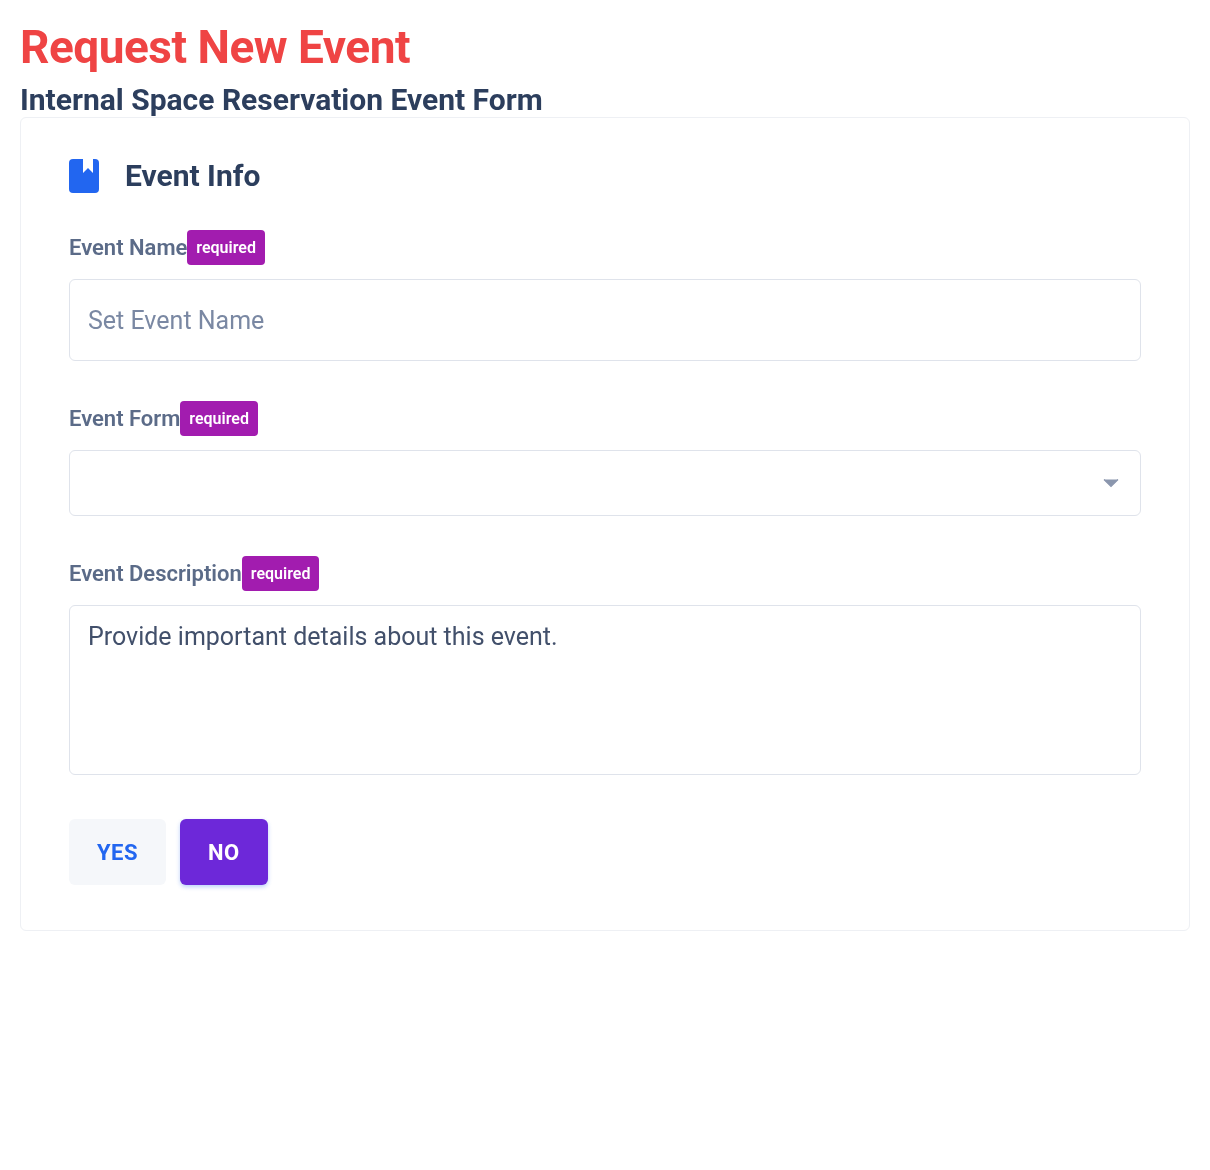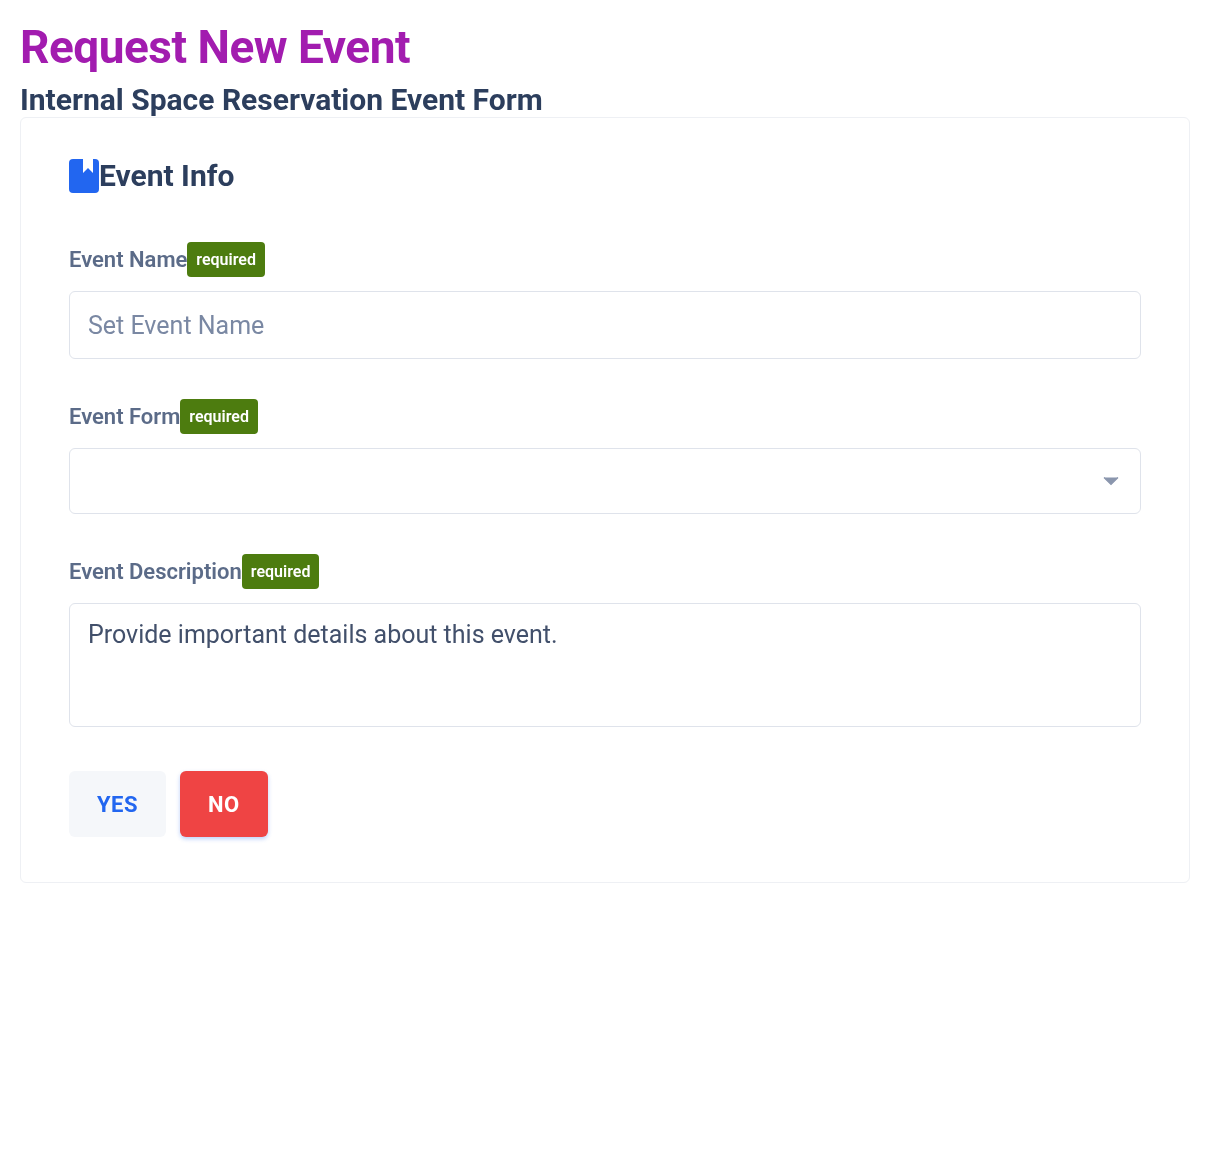--- a/index.html
+++ b/index.html
@@ -9,39 +9,40 @@
     }
     body {
       font-family: -apple-system, BlinkMacSystemFont, "Segoe UI", Roboto, "Helvetica Neue", Arial, sans-serif;
       background: #ffffff;
       padding: 20px;
       width: 1210px;
     }
     .page-title {
       font-size: 46px;
       font-weight: 700;
-      color: #a21caf;
+      color: #ef4444;
       margin-bottom: 8px;
       letter-spacing: -0.5px;
     }
     .page-subtitle {
       font-size: 30px;
       font-weight: 700;
       color: #2c3e5d;
     }
     .form-card {
       background: #ffffff;
       border: 1px solid #eef0f4;
       border-radius: 6px;
       padding: 40px 48px 45px 48px;
     }
     .section-header {
       display: flex;
       align-items: center;
-      margin-bottom: 49px;
+      gap: 26px;
+      margin-bottom: 37px;
     }
     .section-icon {
       width: 30px;
       height: 34px;
       background: #2266f0;
       border-radius: 4px;
       position: relative;
       display: flex;
       align-items: flex-start;
       justify-content: center;
@@ -64,21 +65,21 @@
       display: flex;
       align-items: center;
       margin-bottom: 14px;
     }
     .form-label {
       font-size: 22px;
       font-weight: 600;
       color: #5b6b88;
     }
     .required-badge {
-      background: #4d7c0f;
+      background: #a21caf;
       color: #ffffff;
       font-size: 16px;
       font-weight: 600;
       padding: 8px 9px;
       border-radius: 4px;
     }
     .help-icon {
       width: 22px;
       height: 22px;
       border-radius: 50%;
@@ -86,21 +87,21 @@
       color: #ffffff;
       display: inline-flex;
       align-items: center;
       justify-content: center;
       font-size: 15px;
       font-weight: 700;
       margin-left: 4px;
     }
     .text-input {
       width: 100%;
-      height: 68px;
+      height: 82px;
       border: 1px solid #dfe3eb;
       border-radius: 6px;
       padding: 0 18px;
       font-size: 25px;
       color: #2c3e5d;
       font-family: inherit;
     }
     .text-input::placeholder {
       color: #7a88a3;
     }
@@ -123,21 +124,21 @@
     }
     .select-caret {
       position: absolute;
       right: 22px;
       top: 50%;
       transform: translateY(-50%);
       pointer-events: none;
     }
     .textarea-input {
       width: 100%;
-      height: 124px;
+      height: 170px;
       border: 1px solid #dfe3eb;
       border-radius: 6px;
       padding: 16px 18px;
       font-size: 25px;
       color: #2c3e5d;
       font-family: inherit;
       resize: none;
     }
     .textarea-input::placeholder {
       color: #42506b;
@@ -156,21 +157,21 @@
       font-weight: 700;
       cursor: pointer;
       font-family: inherit;
       letter-spacing: 0.5px;
     }
     .toggle-btn.inactive {
       background: #f5f7fa;
       color: #2266f0;
     }
     .toggle-btn.active {
-      background: #ef4444;
+      background: #6d28d9;
       color: #ffffff;
       box-shadow: 0 2px 4px rgba(34, 102, 240, 0.3);
     }
   </style>
 </head>
 <body>
 
 <h1 class="page-title">Request New Event</h1>
 <div class="page-subtitle">Internal Space Reservation Event Form</div>
 

